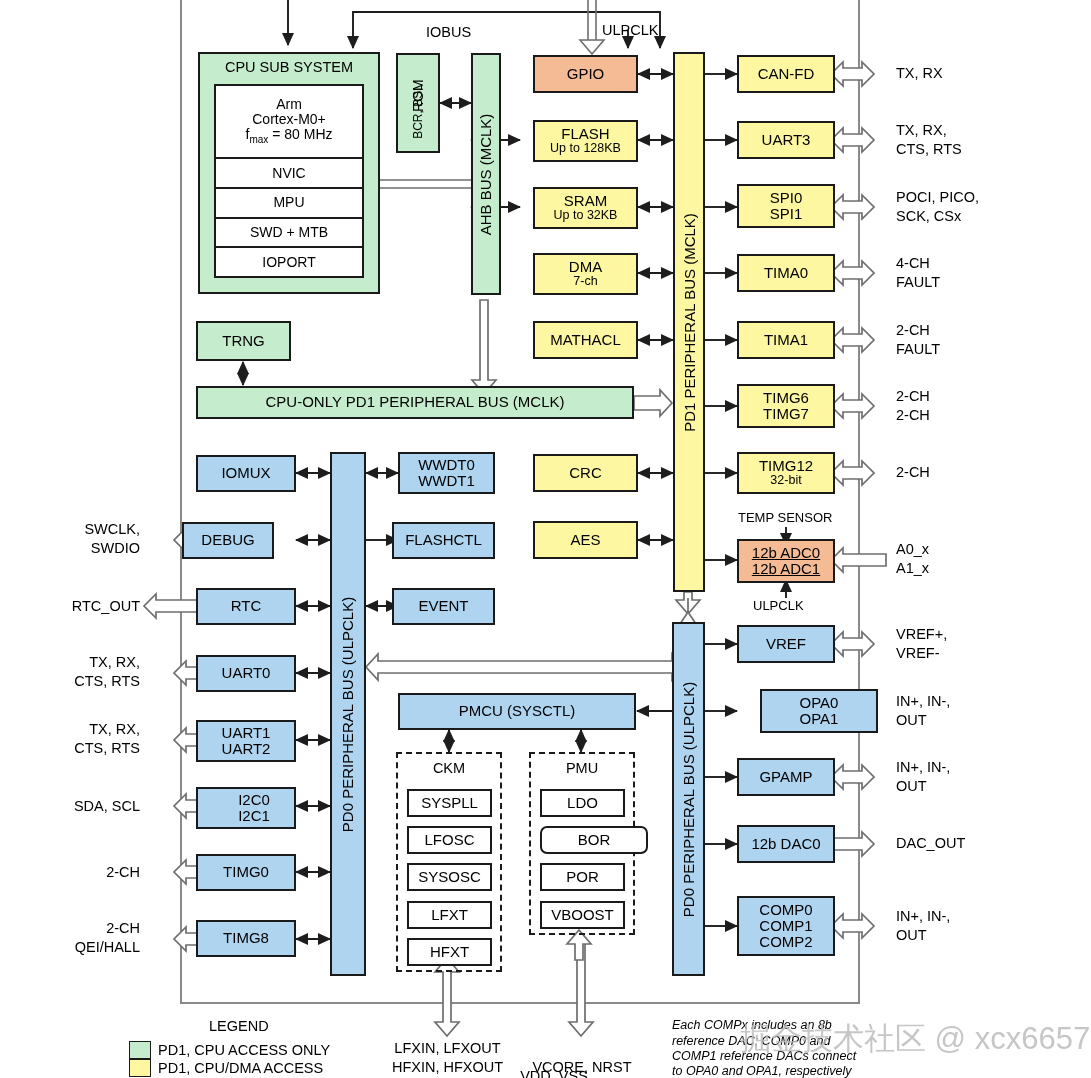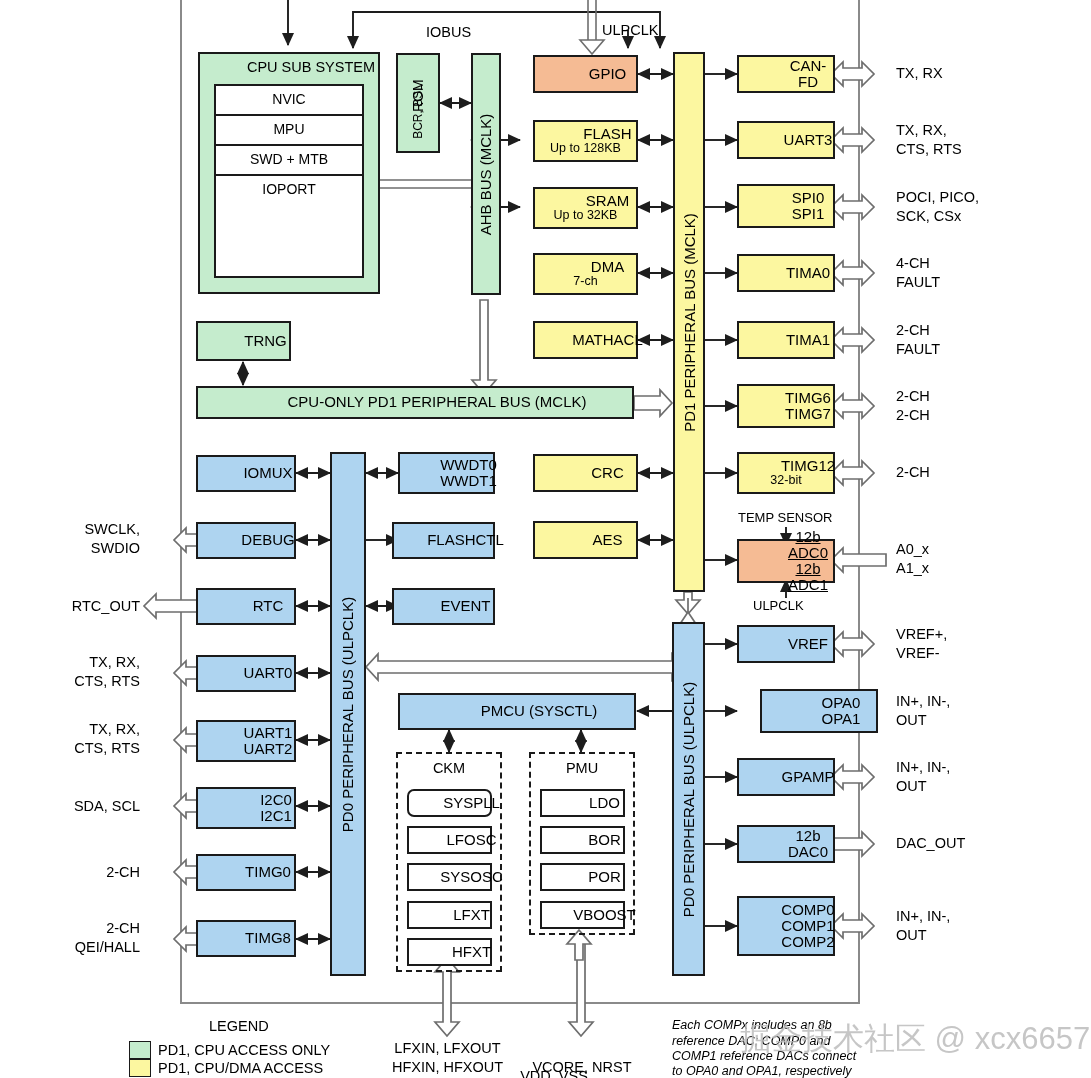--- a/index.html
+++ b/index.html
@@ -5,21 +5,21 @@
   html,body{margin:0;padding:0;background:#ffffff;}
   body{font-family:"Liberation Sans","DejaVu Sans",sans-serif;}
   #root{position:relative;width:1091px;height:1078px;overflow:hidden;background:#fff;}
 
   .abs{position:absolute;box-sizing:border-box;}
 
   
   .blk{position:absolute;box-sizing:border-box;border:2px solid #1a1a1a;
        display:flex;flex-direction:column;align-items:center;justify-content:center;
        text-align:center;line-height:1.08;color:#000;}
-  .blk .l1{font-size:15px;margin-left:44px;}
+  .blk .l1{font-size:15px;}
   .blk .l2{font-size:12.5px;}
 
   .green{background:#c5eccd;}
   .yellow{background:#fcf7a0;}
   .blue{background:#aed4f0;}
   .orange{background:#f5bb94;}
   .white{background:#ffffff;}
 
   
   .stack2::before,.stack2::after,
@@ -233,20 +233,25 @@
     </g>
   </svg>
 
   <div class="lbl" style="left:426px;top:24px;">IOBUS</div>
   <div class="lbl" style="left:602px;top:22px;">ULPCLK</div>
 
   <div class="blk green" style="left:198px;top:52px;width:182px;height:242px;justify-content:flex-start;padding-top:6px;">
     <div class="l1" style="font-size:14.5px;">CPU SUB SYSTEM</div>
   </div>
   <div class="blk white" style="left:214px;top:84px;width:150px;height:194px;justify-content:flex-start;">
+    <div style="width:100%;height:74px;display:flex;flex-direction:column;align-items:center;justify-content:center;border-bottom:2px solid #1a1a1a;box-sizing:border-box;">
+      <div style="font-size:14px;">Arm</div>
+      <div style="font-size:14px;">Cortex-M0+</div>
+      <div style="font-size:14px;"><span>f</span><sub style="font-size:10px;">max</sub><span> = 80 MHz</span></div>
+    </div>
     <div style="width:100%;height:30px;display:flex;align-items:center;justify-content:center;border-bottom:2px solid #1a1a1a;box-sizing:border-box;font-size:14px;">NVIC</div>
     <div style="width:100%;height:30px;display:flex;align-items:center;justify-content:center;border-bottom:2px solid #1a1a1a;box-sizing:border-box;font-size:14px;">MPU</div>
     <div style="width:100%;height:30px;display:flex;align-items:center;justify-content:center;border-bottom:2px solid #1a1a1a;box-sizing:border-box;font-size:14px;">SWD + MTB</div>
     <div style="width:100%;height:28px;display:flex;align-items:center;justify-content:center;font-size:14px;">IOPORT</div>
   </div>
 
   <div class="blk green vtxt" style="left:396px;top:53px;width:44px;height:100px;">
     <span style="font-size:14px;">ROM</span>
     <span style="font-size:12px;">BCR, BSL</span>
   </div>
@@ -381,21 +386,21 @@
     <div class="l1">COMP1</div>
     <div class="l1">COMP2</div>
     </div>
   <div class="lbl" style="left:896px;top:908px;">IN+, IN-,</div>
   <div class="lbl" style="left:896px;top:927px;">OUT</div>
 
   <div class="blk blue" style="left:196px;top:455px;width:100px;height:37px;">
     <div class="l1">IOMUX</div>
     </div>
 
-  <div class="blk blue" style="left:196px;top:522px;width:100px;height:37px;">
+  <div class="blk blue" style="left:182px;top:522px;width:92px;height:37px;">
     <div class="l1">DEBUG</div>
     </div>
   <div class="lbl r" style="left:28px;top:521px;width:112px;">SWCLK,</div>
   <div class="lbl r" style="left:28px;top:540px;width:112px;">SWDIO</div>
 
   <div class="blk blue" style="left:196px;top:588px;width:100px;height:37px;">
     <div class="l1">RTC</div>
     </div>
   <div class="lbl r" style="left:20px;top:598px;width:120px;">RTC_OUT</div>
 
@@ -439,42 +444,42 @@
   <div class="blk blue" style="left:392px;top:588px;width:103px;height:37px;">
     <div class="l1">EVENT</div>
     </div>
 
   <div class="blk blue" style="left:398px;top:693px;width:238px;height:37px;">
     <div class="l1">PMCU (SYSCTL)</div>
     </div>
 
   <div class="dash" style="left:396px;top:752px;width:106px;height:220px;"></div>
   <div class="lbl c" style="left:396px;top:760px;width:106px;">CKM</div>
-  <div class="blk white" style="left:407px;top:789px;width:85px;height:28px;border-radius:7px;">
+  <div class="blk white" style="left:407px;top:789px;width:85px;height:28px;">
       <div class="l1">SYSPLL</div>
     </div>
   <div class="blk white" style="left:407px;top:826px;width:85px;height:28px;">
       <div class="l1">LFOSC</div>
     </div>
   <div class="blk white" style="left:407px;top:863px;width:85px;height:28px;">
       <div class="l1">SYSOSC</div>
     </div>
   <div class="blk white" style="left:407px;top:901px;width:85px;height:28px;">
       <div class="l1">LFXT</div>
     </div>
   <div class="blk white" style="left:407px;top:938px;width:85px;height:28px;">
       <div class="l1">HFXT</div>
     </div>
 
   <div class="dash" style="left:529px;top:752px;width:106px;height:183px;"></div>
   <div class="lbl c" style="left:529px;top:760px;width:106px;">PMU</div>
   <div class="blk white" style="left:540px;top:789px;width:85px;height:28px;">
       <div class="l1">LDO</div>
     </div>
-  <div class="blk white" style="left:540px;top:826px;width:85px;height:28px;">
+  <div class="blk white" style="left:540px;top:826px;width:108px;height:28px;border-radius:7px;">
       <div class="l1">BOR</div>
     </div>
   <div class="blk white" style="left:540px;top:863px;width:85px;height:28px;">
       <div class="l1">POR</div>
     </div>
   <div class="blk white" style="left:540px;top:901px;width:85px;height:28px;">
       <div class="l1">VBOOST</div>
     </div>
 
   <div class="lbl c" style="left:370px;top:1040px;width:155px;">LFXIN, LFXOUT</div>

